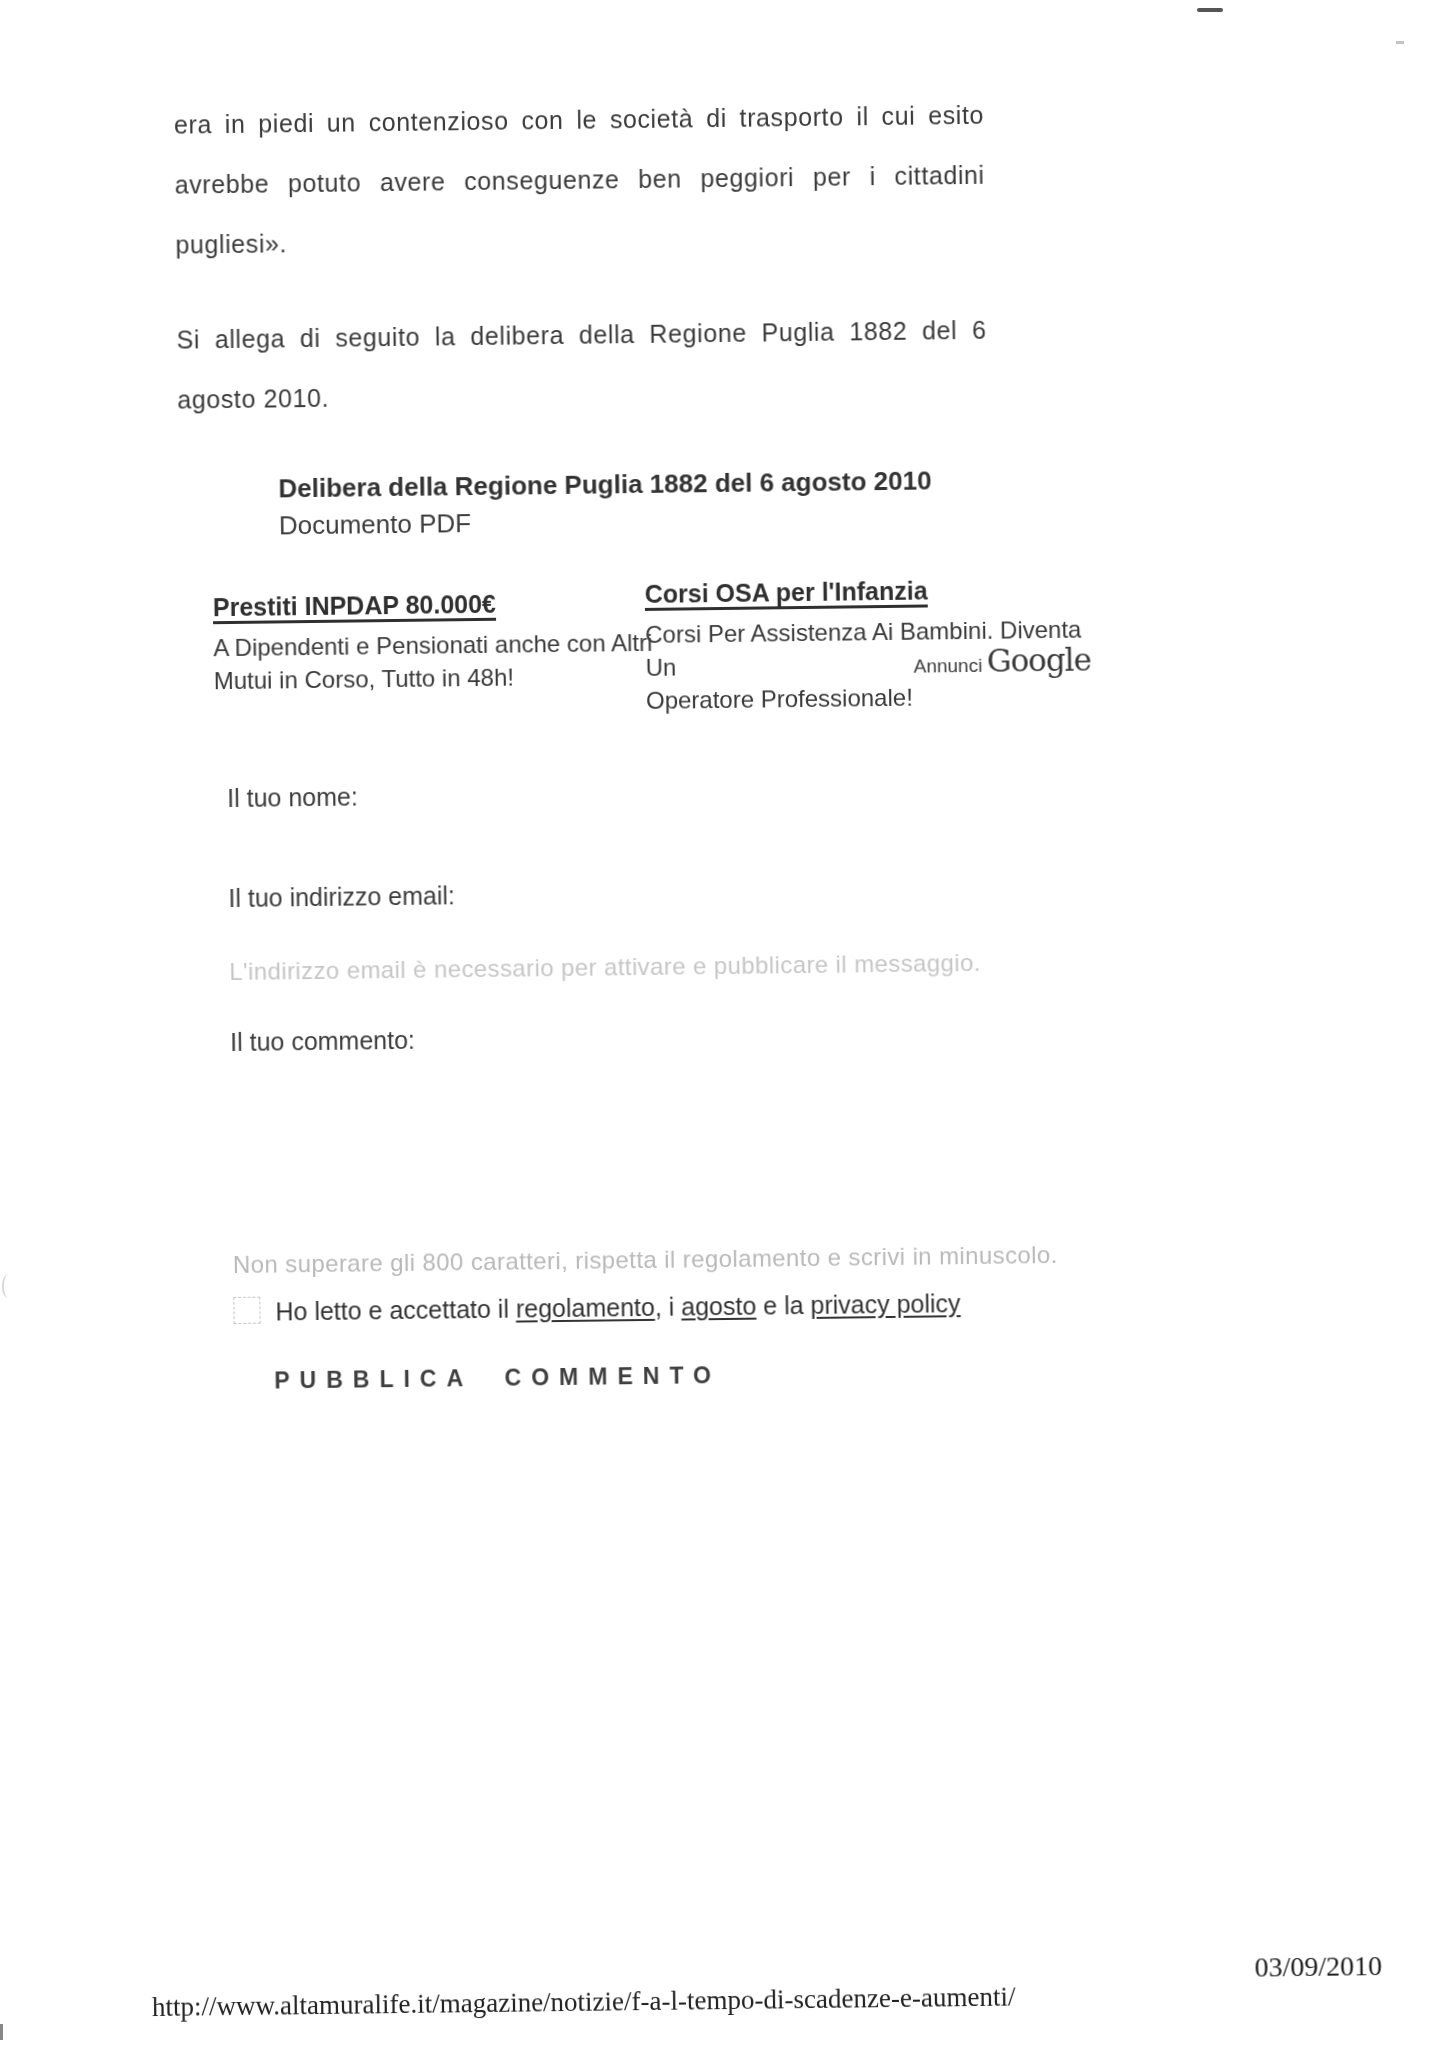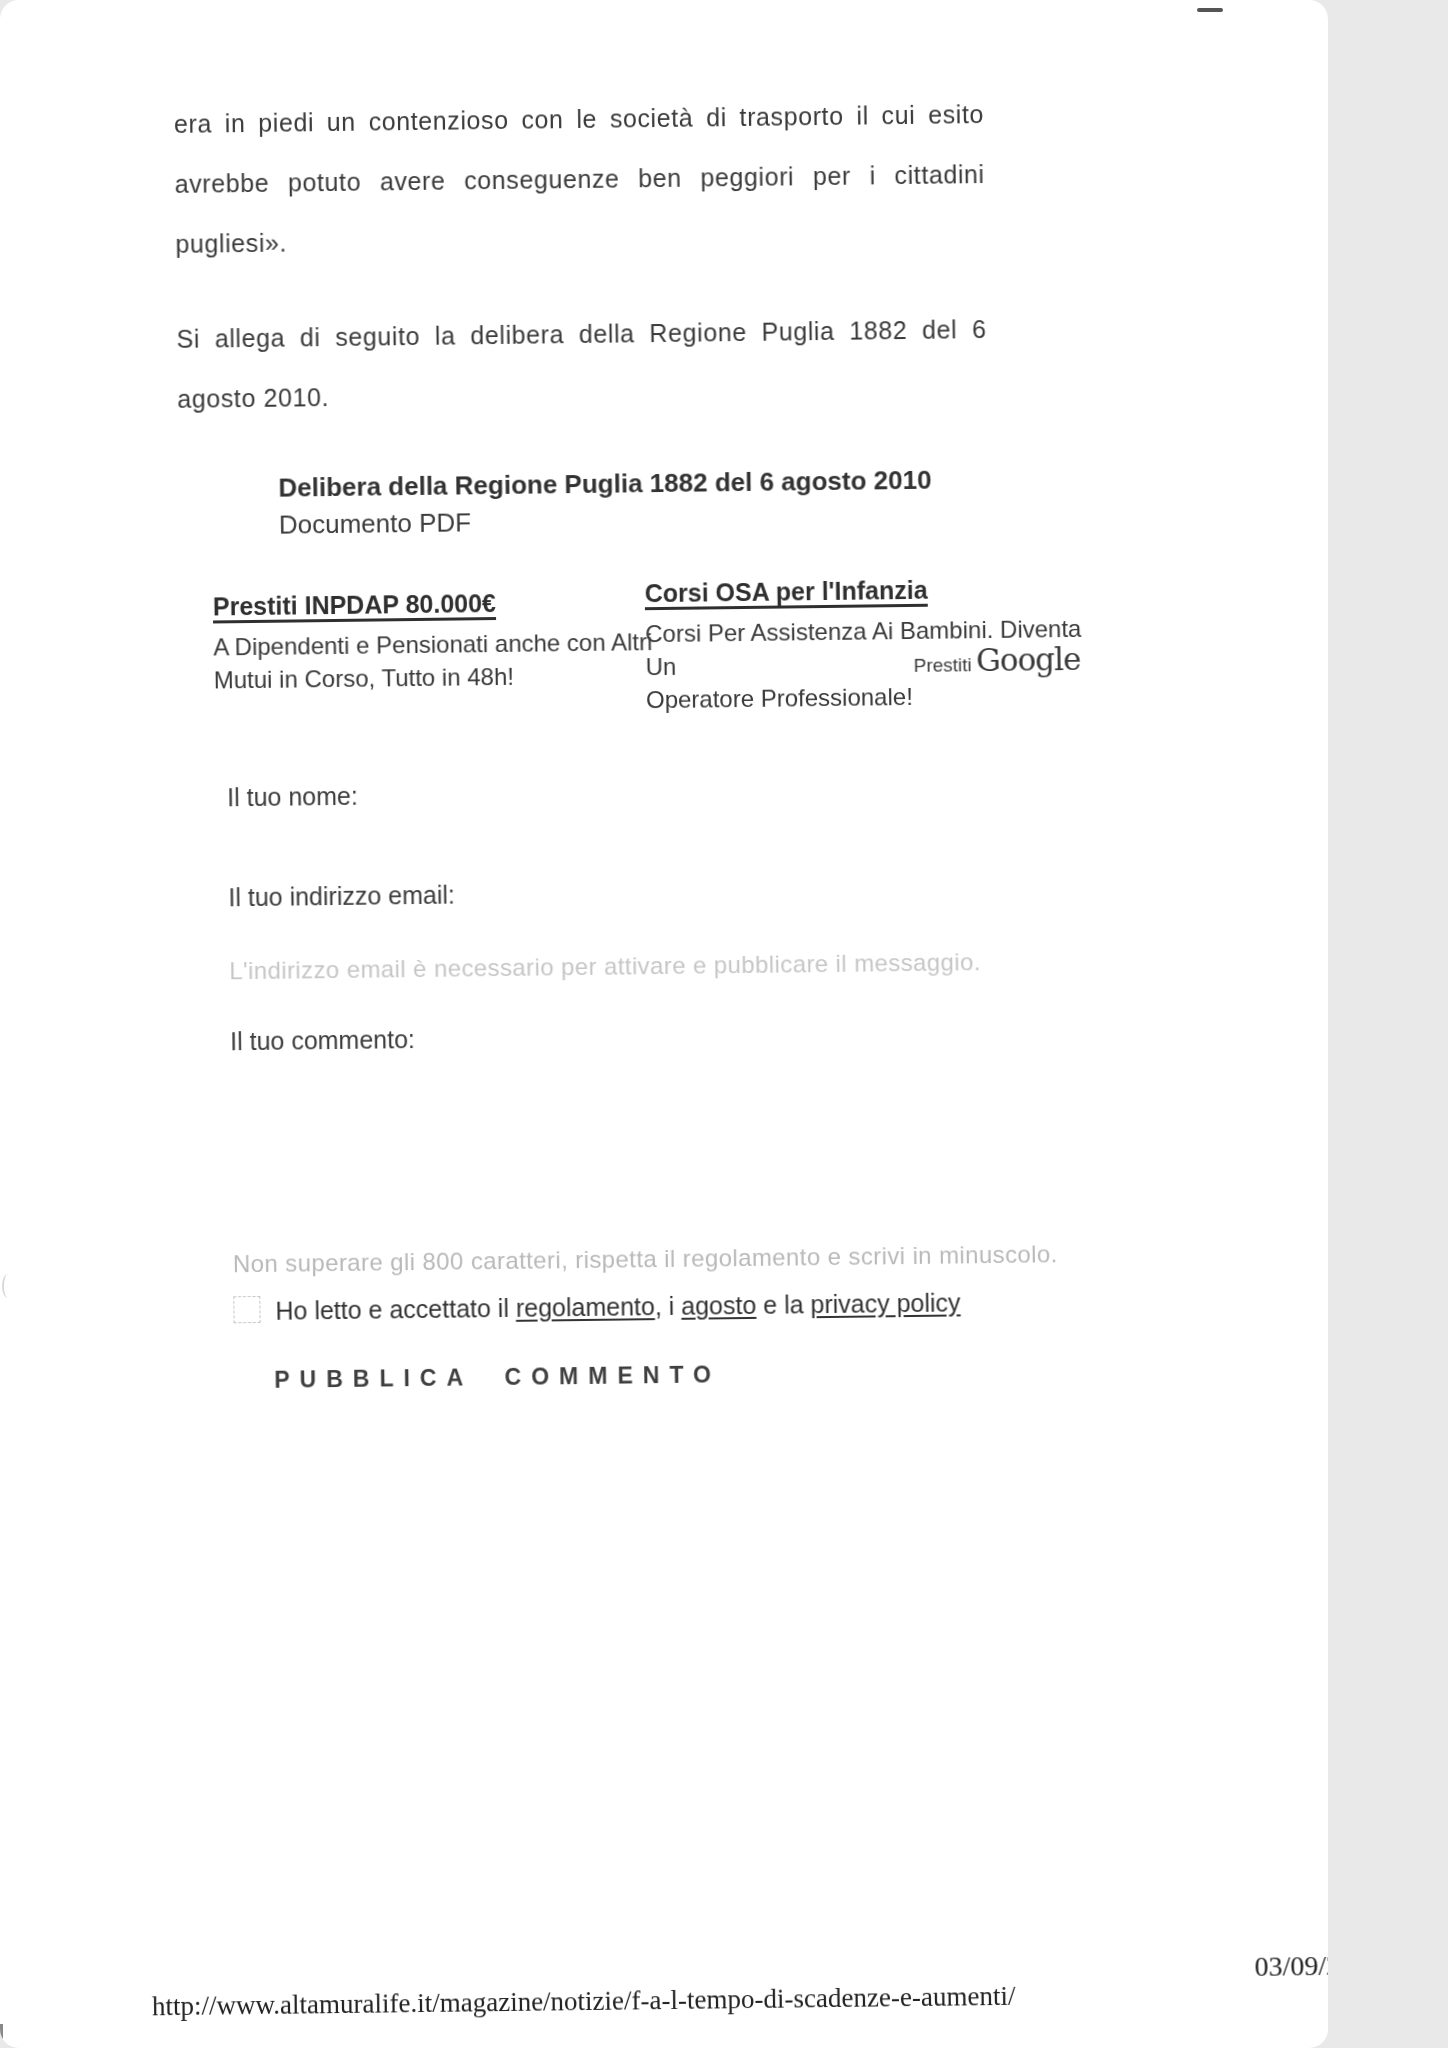--- a/index.html
+++ b/index.html
@@ -1,23 +1,22 @@
 <!DOCTYPE html>
 <html><head>
 <meta charset="utf-8">
 <style>
   html,body{margin:0;padding:0;background:#e9e9e9;}
   .page{
     position:relative;
-    width:1328px;height:2048px;
+    width:1448px;height:2048px;
     background:#ffffff;
     overflow:hidden;
     font-family:"Liberation Sans",sans-serif;
     color:#383838;
-    border-radius:19px;
   }
   .scan-tilt{
     position:absolute;inset:0;
     transform:rotate(-0.7deg);
     transform-origin:50% 50%;
     filter:blur(0.3px);
   }
   .abs{position:absolute;}
 
   
@@ -87,21 +86,21 @@
       <div>Mutui in Corso, Tutto in 48h!</div>
     </div>
 
     <div class="abs ad" style="left:650px;top:577px;">
       <span class="ad-title">Corsi OSA per l'Infanzia</span>
       <div>Corsi Per Assistenza Ai Bambini. Diventa Un</div>
       <div>Operatore Professionale!</div>
     </div>
 
     <div class="abs ads-attribution">
-      <span class="prefix">Prestiti</span>
+      <span class="prefix">Annunci</span>
       <span class="brand">Google</span>
     </div>
 
     <div class="abs form-label" style="top:778px;">Il tuo nome:</div>
 
     <div class="abs form-label" style="top:878px;">Il tuo indirizzo email:</div>
 
     <div class="abs faint note-email">L'indirizzo email è necessario per attivare e pubblicare il messaggio.</div>
 
     <div class="abs form-label" style="top:1022px;">Il tuo commento:</div>

